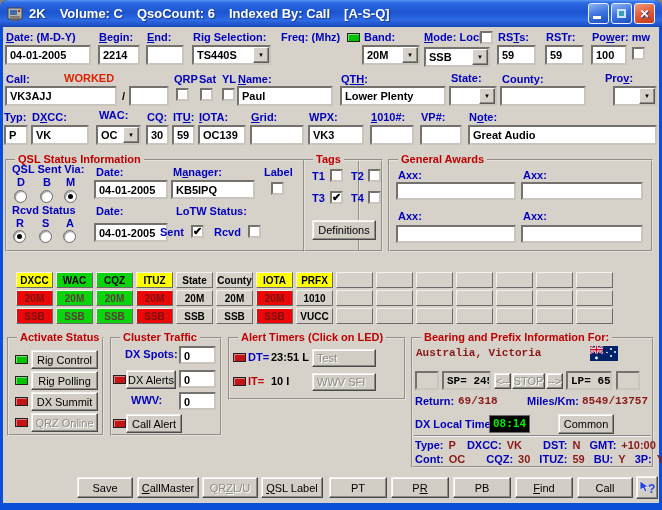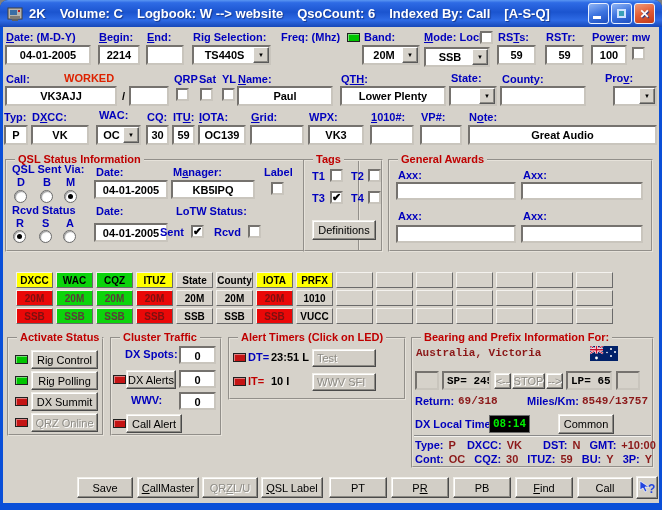--- a/index.html
+++ b/index.html
@@ -1,19 +1,19 @@
 <!DOCTYPE html>
 <html><head>
 <meta charset="utf-8">
 <style>
   * { box-sizing: border-box; margin: 0; padding: 0; }
   body { background:#7f7f7f; font-family:"Liberation Sans", sans-serif; }
   .window{ position:relative; width:662px; height:510px; background:#0a4fd8;
            border-radius:8px 8px 0 0; overflow:hidden;
-           font-family:"Liberation Sans", sans-serif;text-align:center; }
+           font-family:"Liberation Sans", sans-serif; }
   .titlebar{ position:absolute; left:0; top:0; width:662px; height:27px;
     background:linear-gradient(180deg,#5a96f2 0%,#2e6be5 10%,#1b54cf 45%,#2e6be5 75%,#1747b8 100%);
     border-radius:8px 8px 0 0; display:flex; align-items:center; padding:0 7px;
     color:#fff; font-weight:bold; font-size:13px; text-shadow:1px 1px 1px #18388c; }
   .tseg{ margin-right:14px; white-space:nowrap; }
   .inner{ position:absolute; left:3px; top:27px; width:656px; height:476px; background:#d6d2ca; }
 
   .lb{ position:absolute; color:#0000bd; font-size:11px; font-weight:bold; white-space:nowrap; line-height:13px; }
   .red{ color:#bf0000; }
   .dkred{ color:#8b1818;font-family:Liberation Mono, monospace; }
@@ -84,21 +84,20 @@
   <div class="titlebar">
     <svg width="16" height="16" viewBox="0 0 16 16" style="margin-right:6px">
       <rect x="1" y="2" width="14" height="11" fill="#b8b4ac" stroke="#404040"></rect>
       <rect x="3" y="4" width="7" height="5" fill="#3a6ea5"></rect>
       <rect x="11" y="4" width="2" height="2" fill="#c02020"></rect>
       <rect x="3" y="10" width="10" height="2" fill="#807c74"></rect>
       <rect x="5" y="13" width="6" height="2" fill="#606060"></rect>
     </svg>
     <span class="tseg">2K</span>
     <span class="tseg">Volume: C</span>
-    <span class="tseg">Logbook: W --&gt; website</span>
     <span class="tseg">QsoCount: 6</span>
     <span class="tseg">Indexed By: Call</span>
     <span class="tseg">[A-S-Q]</span>
     <div style="margin-left:auto;display:flex">
       <div class="wbtn blue">
           <div class="minbar"></div>
         </div>
       <div class="wbtn blue">
           <div class="maxbox"></div>
         </div>
@@ -379,21 +378,21 @@
     <span class="l" style="margin-left:6px">DXCC:</span>
     <span class="v">VK</span>
     <span class="l" style="margin-left:16px">DST:</span>
     <span class="v">N</span>
     <span class="l" style="margin-left:4px">GMT:</span>
     <span class="v">+10:00</span>
   </div>
   <div class="pair" style="left:415px;top:453px">
     <span class="l">Cont:</span>
     <span class="v">OC</span>
-    <span class="l" style="margin-left:4px">CQZ:</span>
+    <span class="l" style="margin-left:16px">CQZ:</span>
     <span class="v">30</span>
     <span class="l" style="margin-left:4px">ITUZ:</span>
     <span class="v">59</span>
     <span class="l" style="margin-left:4px">BU:</span>
     <span class="v">Y</span>
     <span class="l" style="margin-left:4px">3P:</span>
     <span class="v">Y</span>
   </div>
 
   <div class="bt" style="left:77px;top:477px;width:56px;height:21px">Save</div>

